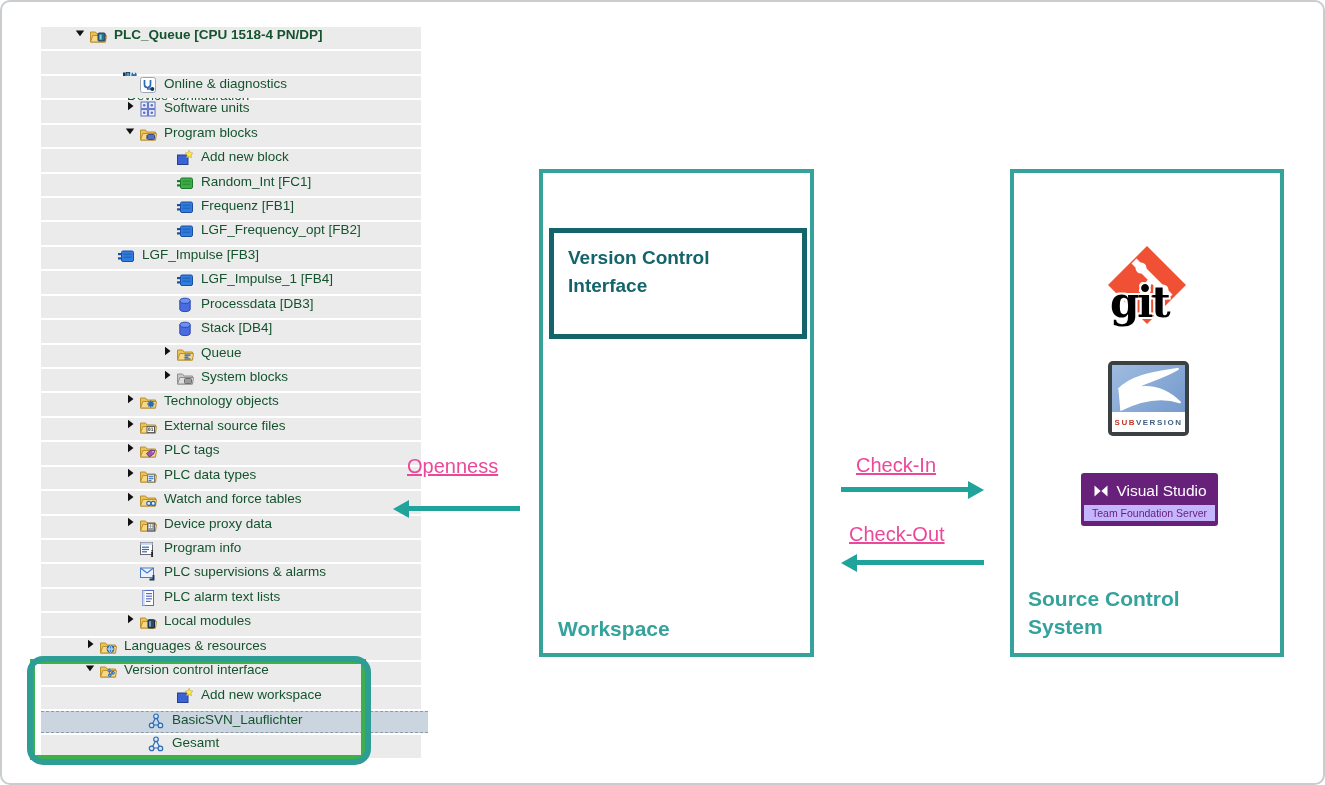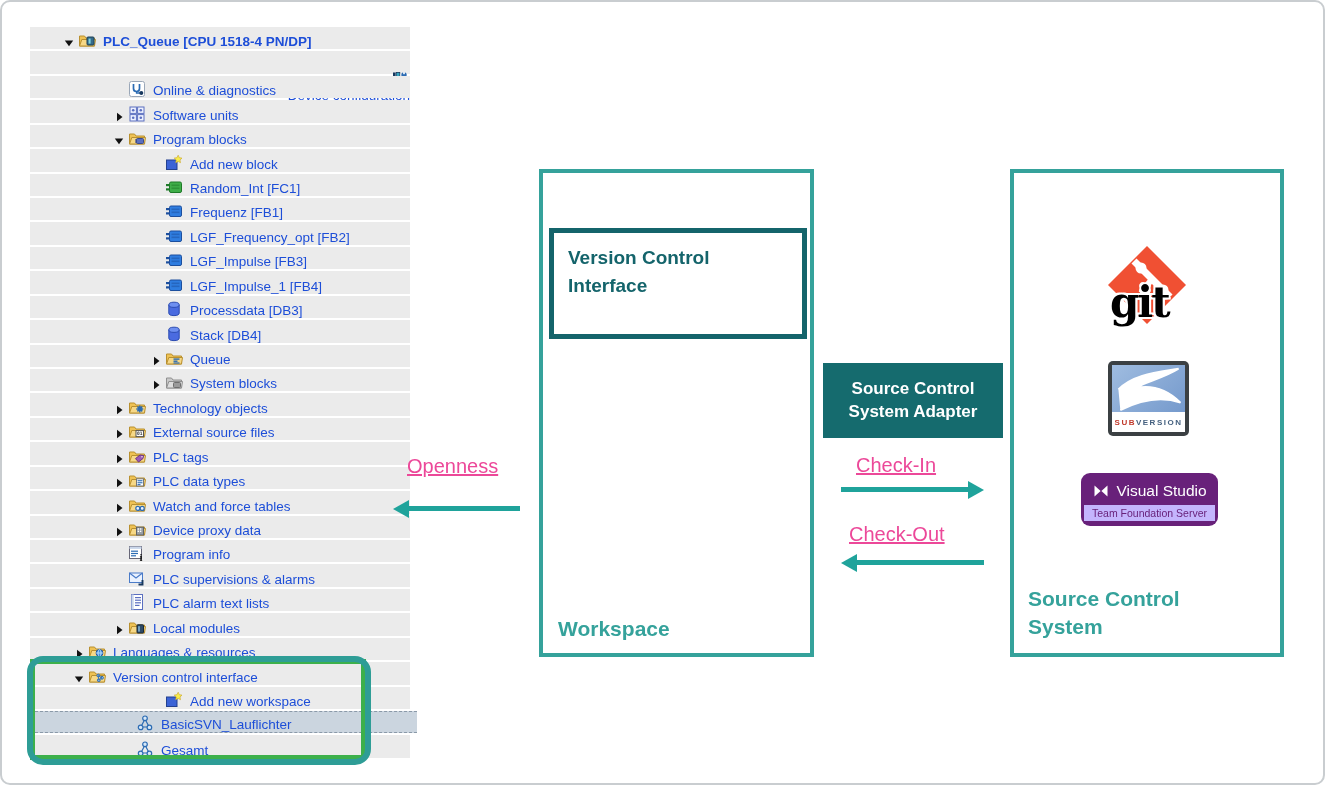--- a/index.html
+++ b/index.html
@@ -2,22 +2,22 @@
 <html><head>
 <meta charset="utf-8">
 <style>
   html,body{margin:0;padding:0;background:#fff;}
   #canvas{position:relative;width:1325px;height:785px;background:#fff;overflow:hidden;
           font-family:"Liberation Sans",sans-serif;}
   .frame{position:absolute;inset:0;border:2px solid #C9CDD0;border-radius:10px;pointer-events:none;z-index:50;}
 
   
   #tree{position:absolute;left:25px;top:25px;width:390px;height:740px;}
-  .trow{position:absolute;left:5px;height:22.4px;width:380px;background:#EBEBEB;
-        display:flex;align-items:flex-end;box-sizing:border-box;font-size:13.5px;color:#1d4ed8;
+  .trow{position:absolute;left:16px;height:22.4px;width:380px;background:#EBEBEB;
+        display:flex;align-items:flex-start;box-sizing:border-box;font-size:13.5px;color:#14532d;
         white-space:nowrap;}
   .trow.selected{width:387px;background:#CBD5DF;border-top:1px dashed #8A99A8;border-bottom:1px dashed #8A99A8;}
   .trow.bold .tlabel{font-weight:bold;}
   .arrow{width:18px;height:12px;display:inline-flex;align-items:center;justify-content:center;flex:0 0 18px;}
   .arrow svg{width:10px;height:10px;}
   .ticon{width:19px;height:18px;display:inline-flex;align-items:center;flex:0 0 19px;}
   .ticon svg{width:18px;height:18px;}
   .tlabel{margin-left:6px;}
 
   
@@ -55,21 +55,21 @@
             text-shadow:-2px -2px 0 #fff,2px -2px 0 #fff,-2px 2px 0 #fff,2px 2px 0 #fff;}
   #svn-logo{position:absolute;left:1108px;top:361px;width:81px;height:75px;background:#3B4043;
             border-radius:5px;padding:4px;box-sizing:border-box;}
   #svn-inner{position:relative;width:100%;height:100%;background:linear-gradient(135deg,#9FBCE0,#6E94C9);
              display:flex;flex-direction:column;}
   #svn-inner svg{flex:1;width:100%;}
   #svn-strip{height:20px;background:#fff;display:flex;align-items:center;justify-content:center;
              font-size:8px;font-weight:bold;letter-spacing:1.5px;font-family:"Liberation Sans",sans-serif;}
   #svn-strip .sub{color:#C0392B;} #svn-strip .version{color:#44607F;}
   #vs-logo{position:absolute;left:1081px;top:473px;width:137px;height:53px;background:#68217A;
-           border-radius:9px;box-sizing:border-box;padding:3px;}
+           border-radius:3px;box-sizing:border-box;padding:3px;}
   #vs-top{height:29px;display:flex;align-items:center;justify-content:center;gap:6px;color:#fff;
           font-size:15.5px;}
   #vs-bottom{height:16px;background:#c4b5fd;display:flex;align-items:center;justify-content:center;
              color:#68217A;font-size:10.5px;}
 </style>
 </head>
 <body>
 
 <div id="canvas">
   <div class="frame"></div>
@@ -199,21 +199,21 @@
           <svg viewBox="0 0 18 18">
             <rect x="4.5" y="4" width="12" height="10.5" rx="1.5" fill="#2F7DE0" stroke="#1C4F9E"></rect>
             <rect x="1" y="6" width="3.5" height="2.2" fill="#1C4F9E"></rect>
             <rect x="1" y="10.3" width="3.5" height="2.2" fill="#1C4F9E"></rect>
             <rect x="6.5" y="6.5" width="8" height="1.6" fill="#1C4F9E" opacity="0.5"></rect>
             <rect x="6.5" y="9.5" width="8" height="1.6" fill="#1C4F9E" opacity="0.5"></rect>
           </svg>
         </span>
     <span class="tlabel">LGF_Frequency_opt [FB2]</span>
   </div>
-      <div class="trow" style="top: 221.87px; padding-left: 117px;">
+      <div class="trow" style="top: 221.87px; padding-left: 58px;">
     <span class="arrow"></span>
     <span class="ticon">
           <svg viewBox="0 0 18 18">
             <rect x="4.5" y="4" width="12" height="10.5" rx="1.5" fill="#2F7DE0" stroke="#1C4F9E"></rect>
             <rect x="1" y="6" width="3.5" height="2.2" fill="#1C4F9E"></rect>
             <rect x="1" y="10.3" width="3.5" height="2.2" fill="#1C4F9E"></rect>
             <rect x="6.5" y="6.5" width="8" height="1.6" fill="#1C4F9E" opacity="0.5"></rect>
             <rect x="6.5" y="9.5" width="8" height="1.6" fill="#1C4F9E" opacity="0.5"></rect>
           </svg>
         </span>
@@ -515,21 +515,20 @@
     <span class="tlabel">Gesamt</span>
   </div>
     </div>
   <div class="hl-green"></div>
   <div class="hl-teal"></div>
 
   <div id="ws-box" class="big-box"></div>
   <div id="vci-box">Version Control Interface</div>
   <div id="ws-label" class="corner-label">Workspace</div>
 
-  <div id="adapter">Source Control System Adapter</div>
 
   <div id="scs-box" class="big-box"></div>
   <div id="scs-label" class="corner-label">Source Control System</div>
 
   <div class="flow-label" style="left:407px;top:455px;">Openness</div>
   <div class="h-arrow head-left" style="left:408px;top:506px;width:112px;"></div>
 
   <div class="flow-label" style="left:856px;top:454px;">Check-In</div>
   <div class="h-arrow head-right" style="left:841px;top:487px;width:128px;"></div>
 

